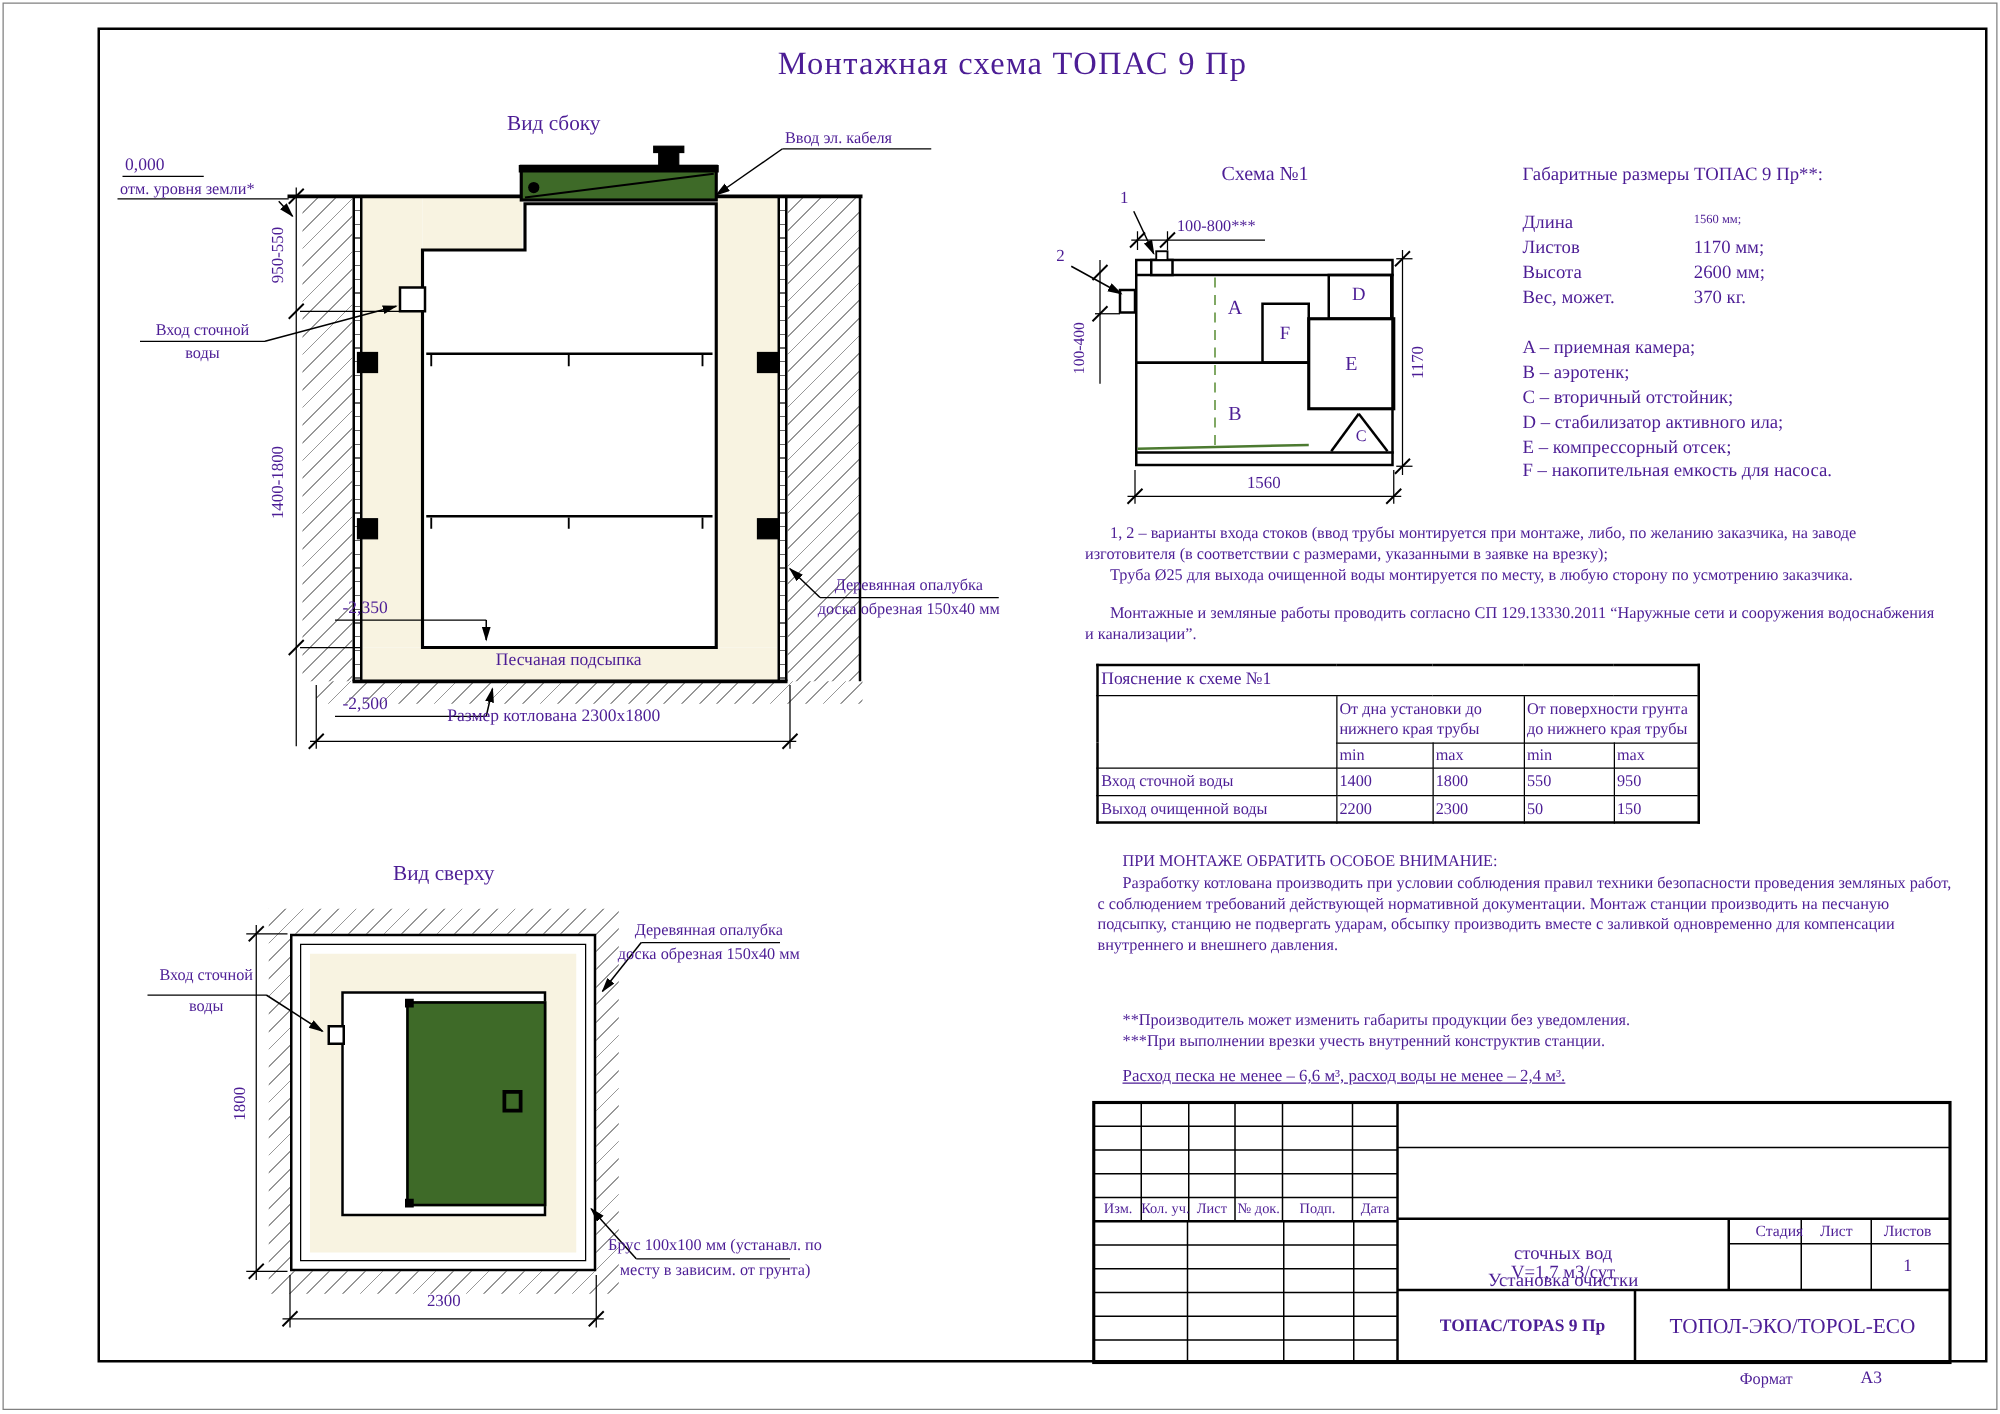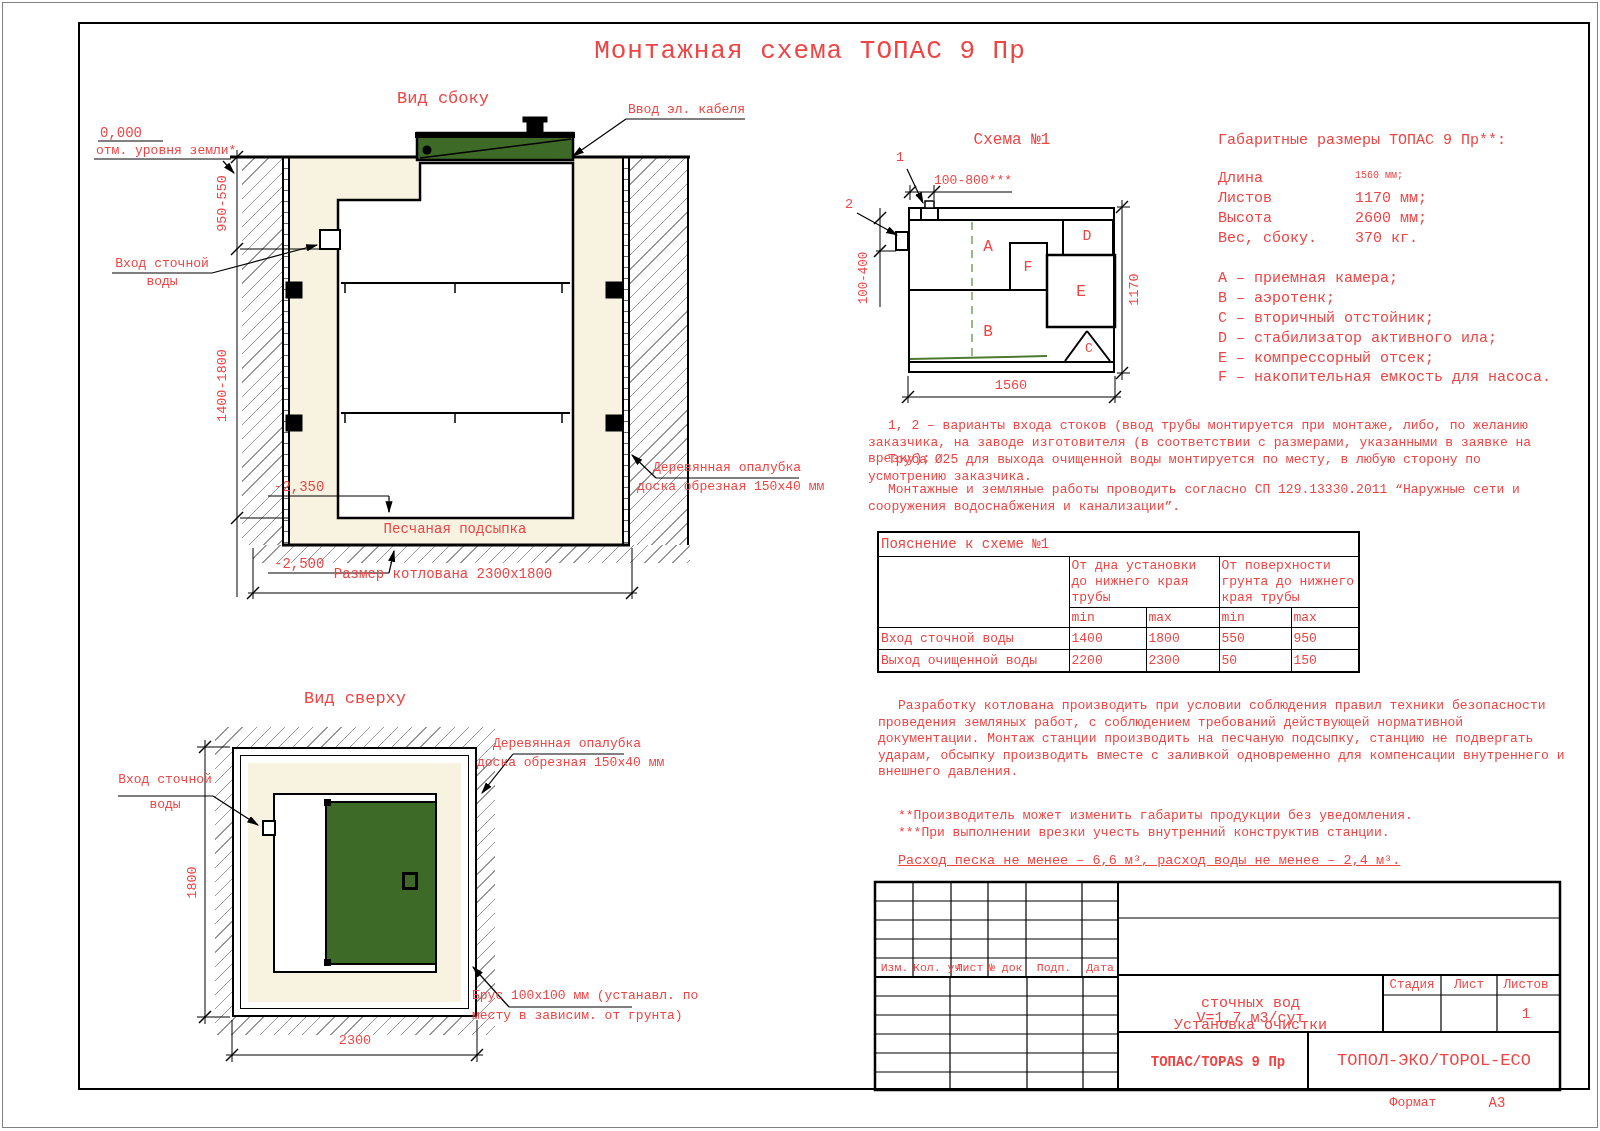--- a/index.html
+++ b/index.html
@@ -1,17 +1,17 @@
 <!DOCTYPE html>
 <html><head>
 <meta charset="utf-8">
 <style>
   html,body{margin:0;padding:0;background:#fff;}
   #page{position:relative;width:1600px;height:1131px;background:#fff;overflow:hidden;
-        font-family:Liberation Mono, monospace;color:#ef4444;}
+        font-family:Liberation Serif, serif;color:#4c1d95;}
   .abs{position:absolute;}
   .bb{box-sizing:border-box;}
   .ctr{text-align:center;}
   .rot{transform:rotate(-90deg);transform-origin:center;}
   .lbl{font-size:13px;line-height:1.15;white-space:nowrap;}
   .dim{font-size:13.5px;white-space:nowrap;}
   .hatch{background-image:repeating-linear-gradient(135deg,rgba(0,0,0,0) 0 9px,#979797 9px 10px);}
   .sand{background-color:#f8f3e1;
         background-image:radial-gradient(#d6c globalization 0,transparent 0),
         radial-gradient(#d8c893 1px,transparent 1.4px),
@@ -249,21 +249,21 @@
   <div class="abs ctr" style="left:976px;top:323px;width:24px;font-size:16px;">B</div>
   <div class="abs ctr" style="left:1077px;top:341px;width:24px;font-size:13px;">C</div>
 
   <div class="abs lbl" style="left:1218px;top:132px;font-size:15px;">Габаритные размеры ТОПАС 9 Пр**:</div>
   <div class="abs lbl" style="left:1218px;top:170px;font-size:15px;">Длина</div>
   <div class="abs lbl" style="left:1355px;top:170px;font-size:10px;">1560 мм;</div>
   <div class="abs lbl" style="left:1218px;top:190px;font-size:15px;">Листов</div>
   <div class="abs lbl" style="left:1355px;top:190px;font-size:15px;">1170 мм;</div>
   <div class="abs lbl" style="left:1218px;top:210px;font-size:15px;">Высота</div>
   <div class="abs lbl" style="left:1355px;top:210px;font-size:15px;">2600 мм;</div>
-  <div class="abs lbl" style="left:1218px;top:230px;font-size:15px;">Вес, сбоку.</div>
+  <div class="abs lbl" style="left:1218px;top:230px;font-size:15px;">Вес, может.</div>
   <div class="abs lbl" style="left:1355px;top:230px;font-size:15px;text-align:right;">370 кг.</div>
   <div class="abs lbl" style="left:1218px;top:270px;font-size:15px;">A – приемная камера;</div>
   <div class="abs lbl" style="left:1218px;top:290px;font-size:15px;">B – аэротенк;</div>
   <div class="abs lbl" style="left:1218px;top:310px;font-size:15px;">C – вторичный отстойник;</div>
   <div class="abs lbl" style="left:1218px;top:330px;font-size:15px;">D – стабилизатор активного ила;</div>
   <div class="abs lbl" style="left:1218px;top:350px;font-size:15px;">E – компрессорный отсек;</div>
   <div class="abs lbl" style="left:1218px;top:369px;font-size:15px;">F – накопительная емкость для насоса.</div>
 
   <div class="abs txt ind" style="left:868px;top:418px;width:684px;">1, 2 – варианты входа  стоков (ввод трубы монтируется при монтаже, либо, по желанию заказчика, на заводе изготовителя (в соответствии с размерами, указанными в заявке на врезку);</div>
   <div class="abs txt ind" style="left:868px;top:452px;width:684px;">Труба Ø25 для выхода очищенной воды монтируется по месту, в любую сторону по усмотрению заказчика.</div>
@@ -302,35 +302,36 @@
     <tr style="height:22px;">
       <td>Выход очищенной воды</td>
       <td>2200</td>
       <td>2300</td>
       <td>50</td>
       <td>150</td>
     </tr>
   </tbody>
     </table>
 
+  <div class="abs txt" style="left:898px;top:681px;width:660px;">ПРИ МОНТАЖЕ ОБРАТИТЬ ОСОБОЕ ВНИМАНИЕ:</div>
   <div class="abs txt ind" style="left:878px;top:698px;width:688px;">Разработку котлована производить при условии соблюдения правил техники безопасности проведения земляных работ, с соблюдением требований действующей нормативной документации. Монтаж станции производить на песчаную подсыпку, станцию не подвергать ударам, обсыпку производить вместе с заливкой одновременно для компенсации внутреннего и внешнего давления.</div>
   <div class="abs txt ind" style="left:878px;top:808px;width:688px;">**Производитель может изменить габариты продукции без уведомления.</div>
   <div class="abs txt ind" style="left:878px;top:825px;width:688px;">***При выполнении врезки учесть внутренний конструктив станции.</div>
   <div class="abs txt" style="left:898px;top:853px;width:660px;text-decoration:underline;font-size:13.5px;">Расход песка не менее – 6,6 м³, расход воды не менее – 2,4 м³.</div>
 
   <div class="abs ctr tb-cell" style="left:876px;top:961px;width:37px;">Изм.</div>
   <div class="abs ctr tb-cell" style="left:913px;top:961px;width:38px;">Кол. уч.</div>
   <div class="abs ctr tb-cell" style="left:951px;top:961px;width:37px;">Лист</div>
   <div class="abs ctr tb-cell" style="left:988px;top:961px;width:38px;">№ док.</div>
   <div class="abs ctr tb-cell" style="left:1026px;top:961px;width:56px;">Подп.</div>
   <div class="abs ctr tb-cell" style="left:1082px;top:961px;width:36px;">Дата</div>
   <div class="abs ctr" style="left:1128px;top:980px;width:245px;font-size:15px;margin-top:37px;">Установка очистки</div>
   <div class="abs ctr" style="left:1128px;top:995px;width:245px;font-size:15px;">сточных вод</div>
   <div class="abs ctr" style="left:1128px;top:1010px;width:245px;font-size:15px;">V=1,7 м3/сут</div>
-  <div class="abs ctr" style="left:1383px;top:978px;width:58px;font-size:12.5px;">Стадия</div>
+  <div class="abs ctr" style="left:1383px;top:978px;width:81px;font-size:12.5px;">Стадия</div>
   <div class="abs ctr" style="left:1441px;top:978px;width:56px;font-size:12.5px;">Лист</div>
   <div class="abs ctr" style="left:1497px;top:978px;width:58px;font-size:12.5px;">Листов</div>
   <div class="abs ctr" style="left:1497px;top:1006px;width:58px;font-size:14px;">1</div>
   <div class="abs ctr" style="left:1118px;top:1054px;width:200px;font-size:14px;font-weight:bold;">ТОПАС/TOPAS 9 Пр</div>
   <div class="abs ctr" style="left:1308px;top:1051px;width:252px;font-size:17px;">ТОПОЛ-ЭКО/TOPOL-ECO</div>
   <div class="abs ctr" style="left:1378px;top:1095px;width:70px;font-size:13px;">Формат</div>
   <div class="abs ctr" style="left:1475px;top:1095px;width:44px;font-size:14px;">А3</div>
 
 </div>
 

